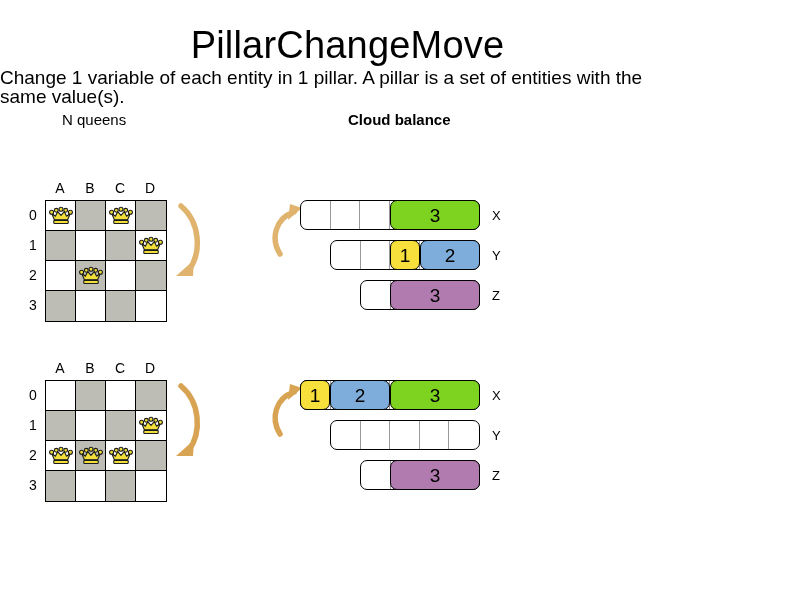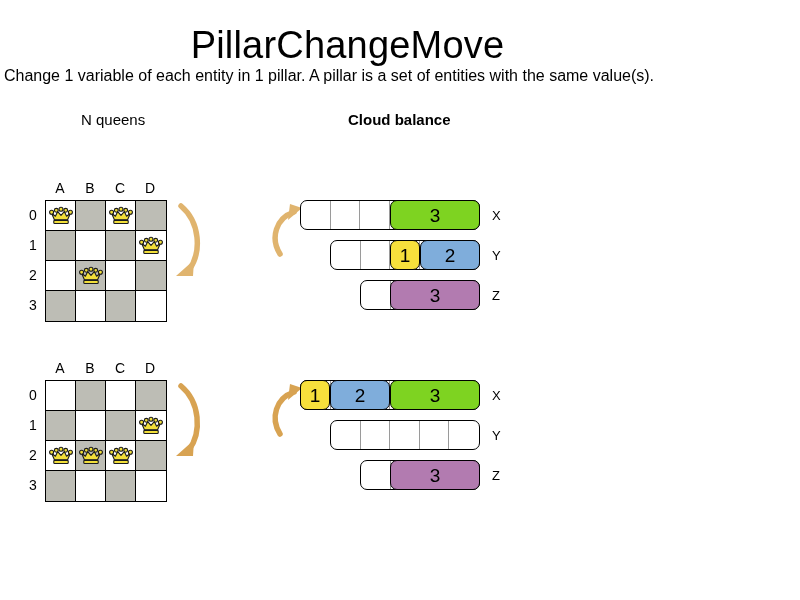--- a/index.html
+++ b/index.html
@@ -7,27 +7,27 @@
     width:800px;height:600px;background:#ffffff;
     font-family:"Liberation Sans", sans-serif;
     color:#000;overflow:hidden;position:relative;
   }
   
   .title{
     position:absolute;left:0;top:26px;width:695px;text-align:center;
     font-size:38px;font-weight:400;letter-spacing:.2px;line-height:1;
   }
   .subtitle{
-    position:absolute;left:0;top:68px;width:658px;text-align:center;
-    font-size:16px;font-weight:400;line-height:1;
+    position:absolute;left:0;top:68px;width:658px;
+    font-size:19px;font-weight:400;line-height:1;
   }
   .sec-head{
     position:absolute;font-size:15px;line-height:1;white-space:nowrap;
   }
-  .sec-queens{left:62px;top:112px;margin-left:19px;}
+  .sec-queens{left:62px;top:112px;}
   .sec-cloud{left:348px;top:112px;font-weight:bold;}
 
   
   .board{position:absolute;}
   .board .colhdr{
     position:absolute;top:-19px;width:30px;text-align:center;
     font-size:14px;line-height:1;
   }
   .board .rowhdr{
     position:absolute;left:-19px;width:14px;text-align:center;

